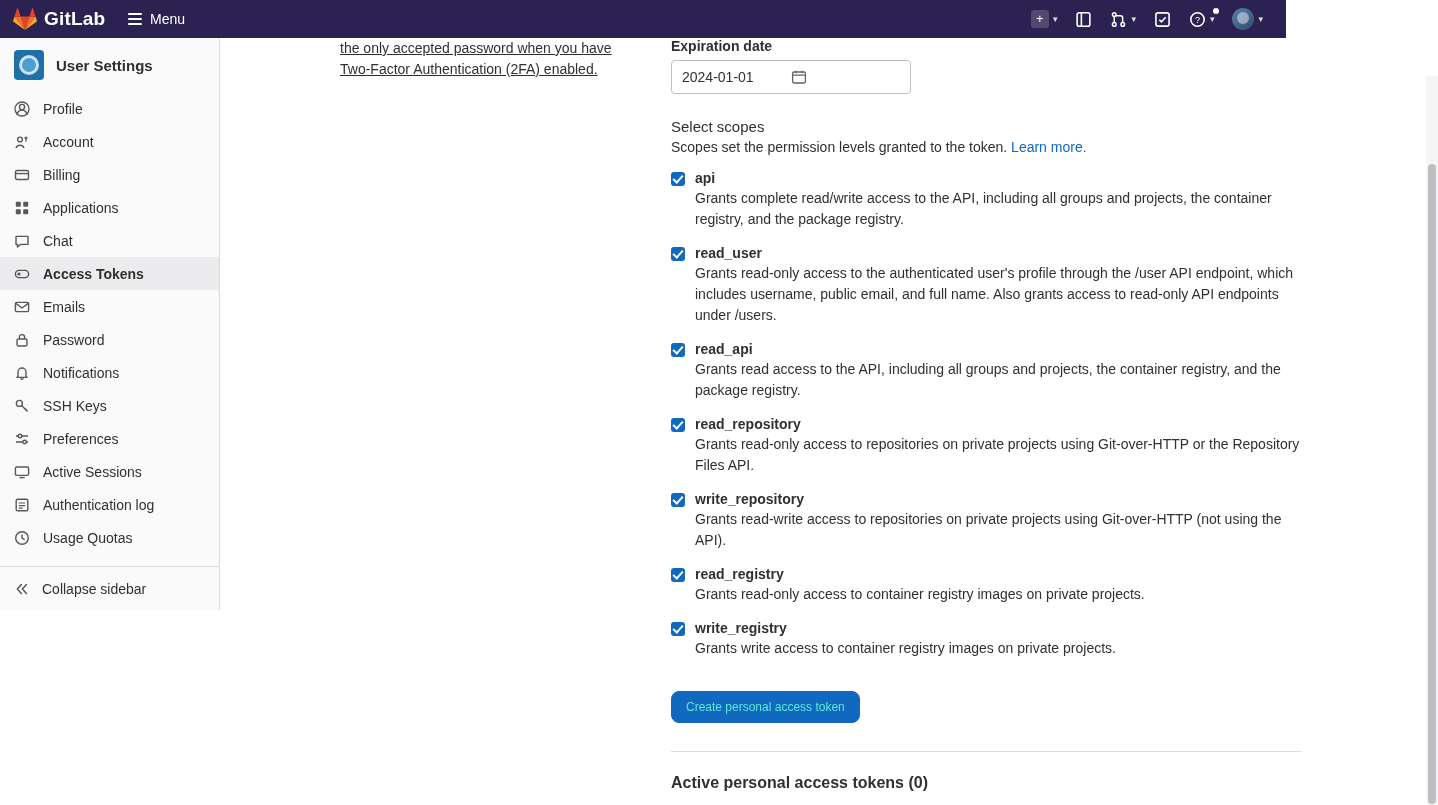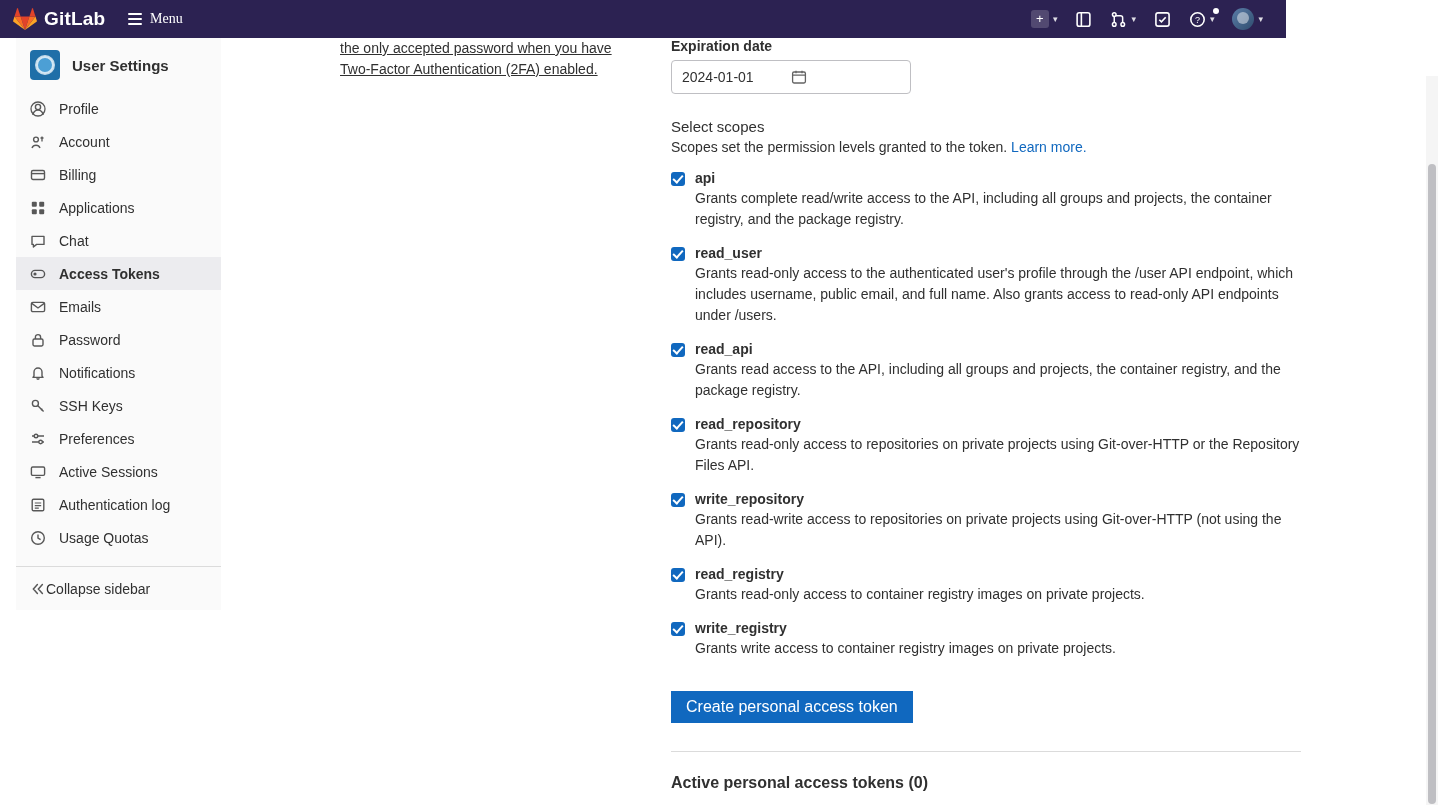--- a/index.html
+++ b/index.html
@@ -23,21 +23,21 @@
     padding-left: 13px; width: 110px;
   }
   #brand-text {
     color: #fff; font-size: 19px; font-weight: bold; letter-spacing: .2px;
   }
   .fox {
     width: 24px; height: 22px; position: relative;
   }
   #menu-btn {
     display: flex; align-items: center; gap: 8px;
-    color: #fff; font-size: 14px; margin-left: 18px; cursor: pointer; font-family: Liberation Serif, serif;
+    color: #fff; font-size: 14px; margin-left: 18px; cursor: pointer;
   }
   .hamburger { display: inline-block; width: 14px; }
   .hamburger i {
     display: block; height: 2px; background: #fff; margin: 3px 0; border-radius: 1px;
   }
   #nav-right {
     margin-left: auto; display: flex; align-items: center; gap: 0px;
     padding-right: 14px; height: 38px;
   }
   .nav-item {
@@ -71,21 +71,21 @@
   #avatar::after {
     content: ""; position: absolute; left: 5px; top: 4px; width: 12px; height: 12px;
     border-radius: 50%; background: rgba(255,255,255,.45);
   }
   .dot-badge {
     position: absolute; top: 8px; right: 4px; width: 6px; height: 6px;
     border-radius: 50%; background: #fff;
   }
   
   #sidebar {
-    position: absolute; top: 38px; left: 16px; width: 220px; height: 572px;
+    position: absolute; top: 38px; left: 0; width: 220px; height: 572px;
     background: #fafafa; border-right: 1px solid #dbdbdb;
   }
   #ctx-header {
     display: flex; align-items: center; gap: 12px;
     padding: 12px 14px 12px 14px;
   }
   #ctx-logo {
     width: 30px; height: 30px; border-radius: 4px;
     background: radial-gradient(circle at 50% 50%, #4c9fd5 0 40%, #1f6fa8 41% 100%);
     position: relative; flex: none;
@@ -97,21 +97,21 @@
   #ctx-title { font-size: 15px; font-weight: bold; color: #303030; }
   .side-link {
     display: flex; align-items: center; gap: 13px;
     height: 33px; padding: 0 14px; color: #303030; font-size: 14px;
     text-decoration: none; cursor: pointer;
   }
   .side-link.active { background: #ececef; font-weight: bold; }
   .sico { width: 16px; height: 16px; flex: none; opacity: .8; }
   #collapse {
     position: absolute; left: 0; bottom: 0; width: 219px; height: 44px;
-    border-top: 1px solid #dbdbdb; display: flex; align-items: center; gap: 0;
+    border-top: 1px solid #dbdbdb; display: flex; align-items: center; gap: 12px;
     padding: 0 14px; font-size: 14px; color: #303030; cursor: pointer; background: #fafafa;
   }
   
   #content {
     position: absolute; top: 38px; left: 221px; right: 0; height: 767px;
     background: #fff; overflow: hidden;
   }
   #left-col {
     position: absolute; left: 119px; top: 0; width: 300px;
     font-size: 14px; line-height: 21px; color: #303030; text-decoration: underline;
@@ -137,22 +137,22 @@
     flex: none; margin-top: 3px; position: relative; cursor: pointer;
   }
   .cbx::after {
     content: ""; position: absolute; left: 4px; top: 1px;
     width: 4px; height: 8px; border: solid #fff; border-width: 0 2px 2px 0;
     transform: rotate(42deg);
   }
   .scope-name { font-weight: bold; font-size: 14px; line-height: 18px; }
   .scope-desc { font-size: 14px; line-height: 21px; color: #303030; margin-top: 1px; max-width: 625px; }
   #create-btn {
-    margin-top: 18px; background: #1068bf; color: #ffffff; border: 1px solid #1068bf;
-    border-radius: 0; height: 32px; padding: 0 14px; font-size: 16px; cursor: pointer;
+    margin-top: 18px; background: #1068bf; color: #5eead4; border: 1px solid #1068bf;
+    border-radius: 8px; height: 32px; padding: 0 14px; font-size: 12px; cursor: pointer;
     font-family: "Liberation Sans", sans-serif;
   }
   #divider { border-top: 1px solid #dbdbdb; margin: 28px 0 0 0; width: 630px; }
   #active-title { font-weight: bold; font-size: 16px; margin-top: 22px; }
   
   #scrollbar {
     position: absolute; right: 2px; top: 126px; width: 8px; height: 640px;
     background: #bfbfc3; border-radius: 4px;
   }
   #scroll-track {

